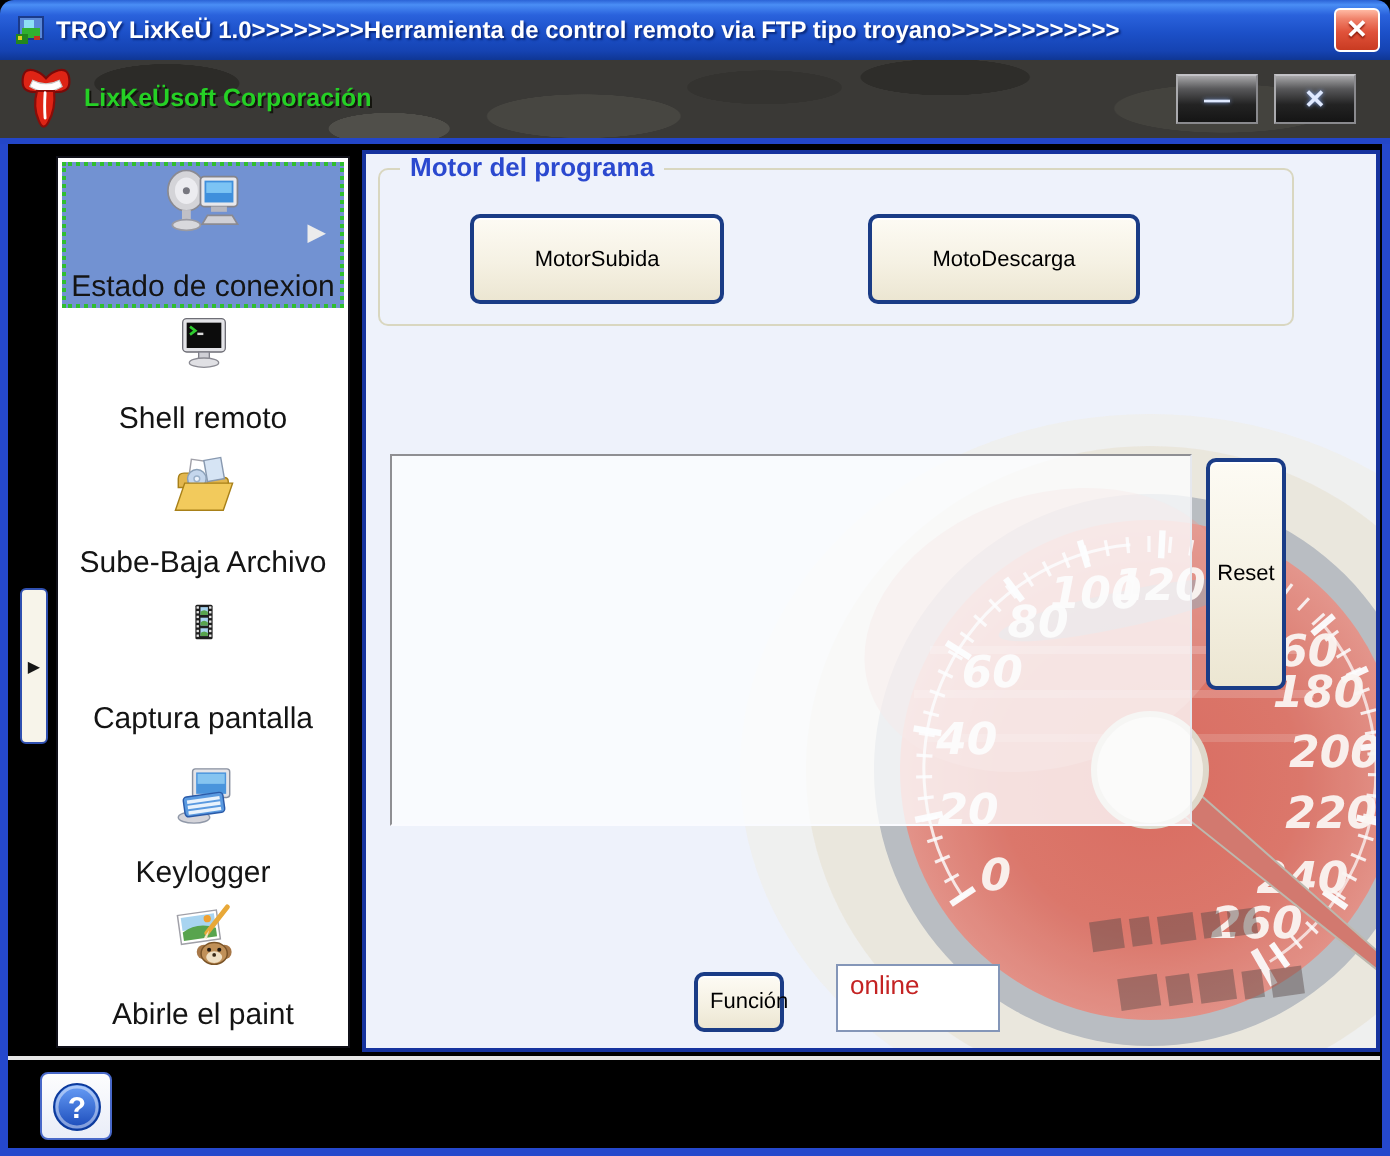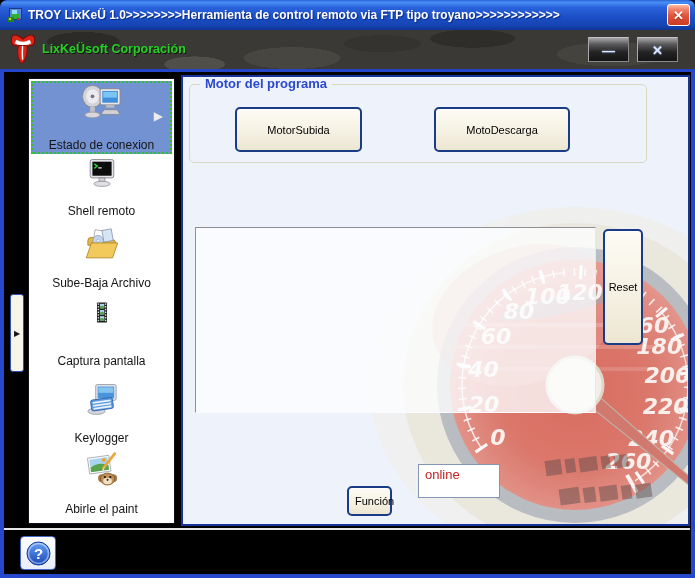--- a/index.html
+++ b/index.html
@@ -44,21 +44,21 @@
   .collapse-tab{position:absolute;left:10px;top:294px;width:14px;height:78px;box-sizing:border-box;
     background:#f7f4ea;border:1px solid #3050b0;border-radius:3px;cursor:pointer;
     display:flex;align-items:center;justify-content:center;}
   .collapse-tab span{color:#151515;font-size:8px;}
 
   
   .sidebar{position:absolute;left:28px;top:78px;width:147px;height:446px;box-sizing:border-box;
     background:#fff;border:1px solid #101018;}
   .side-item{position:absolute;left:2px;width:141px;display:flex;flex-direction:column;
     align-items:center;justify-content:flex-end;cursor:pointer;}
-  .side-item .side-label{font-size:12px;color:#141414;margin-top:15px;}
+  .side-item .side-label{font-size:15px;color:#141414;margin-top:15px;}
   .side-sel{top:2px;height:73px;background:#7292d2;border:2px dotted #2fbf2f;box-sizing:border-box;}
   .side-sel .sel-arrow{position:absolute;right:7px;top:26px;color:#ececec;font-size:12px;}
   .si-shell{top:79px;height:60px;} .si-folder{top:149px;height:62px;}
   .si-film{top:223px;height:66px;gap:16px;} .si-key{top:304px;height:62px;} .si-paint{top:373px;height:64px;justify-content:space-between;}
 
   
   .main{position:absolute;left:181px;top:75px;width:509px;height:451px;box-sizing:border-box;
     background:#eef2fb;border:2px solid #16339e;overflow:hidden;}
   .gauge{position:absolute;left:162px;top:78px;width:460px;height:460px;z-index:1;}
   .gauge-num{fill:#fdf6f2;font-family:"DejaVu Sans",sans-serif;font-style:italic;font-weight:bold;
@@ -70,21 +70,21 @@
   .xp-btn{position:absolute;box-sizing:border-box;background:linear-gradient(180deg,#fdfbf4,#f5f1e3 55%,#ece6d2);
     border:2px solid #1a3c86;border-radius:5px;font-size:11px;color:#000;cursor:pointer;z-index:3;
     box-shadow:inset 0 1px 0 #fff;font-family:"Liberation Sans",sans-serif;}
   .btn-up{left:52px;top:30px;width:127px;height:45px;}
   .btn-down{left:251px;top:30px;width:136px;height:45px;}
   .btn-reset{left:420px;top:152px;width:40px;height:116px;padding:0;}
   .btn-fn{left:164px;top:409px;width:45px;height:30px;}
   .listbox{position:absolute;left:12px;top:150px;width:401px;height:186px;box-sizing:border-box;z-index:2;
     background:rgba(253,254,255,0.78);border:1px solid #8f8f93;
     border-right-color:#e6e8ee;border-bottom-color:#fafbff;cursor:default;}
-  .status-field{position:absolute;left:235px;top:387px;width:82px;height:34px;box-sizing:border-box;
+  .status-field{position:absolute;left:235px;top:405px;width:82px;height:34px;box-sizing:border-box;
     background:#fff;border:1px solid #8496b8;z-index:3;padding:2px 6px;
     font-size:13px;color:#c42323;cursor:text;}
 
   
   .bottom-line{position:absolute;left:4px;right:5px;top:528px;height:2px;background:#e6e6e6;}
   .help-btn{position:absolute;left:20px;top:536px;width:36px;height:34px;box-sizing:border-box;
     background:linear-gradient(180deg,#fdfdfe,#e9edf8);border:1px solid #4868c8;border-radius:4px;
     display:flex;align-items:center;justify-content:center;cursor:pointer;}
   .q{fill:#fff;font-weight:bold;font-size:15px;font-family:"Liberation Sans",sans-serif;text-anchor:middle;}
 </style>

